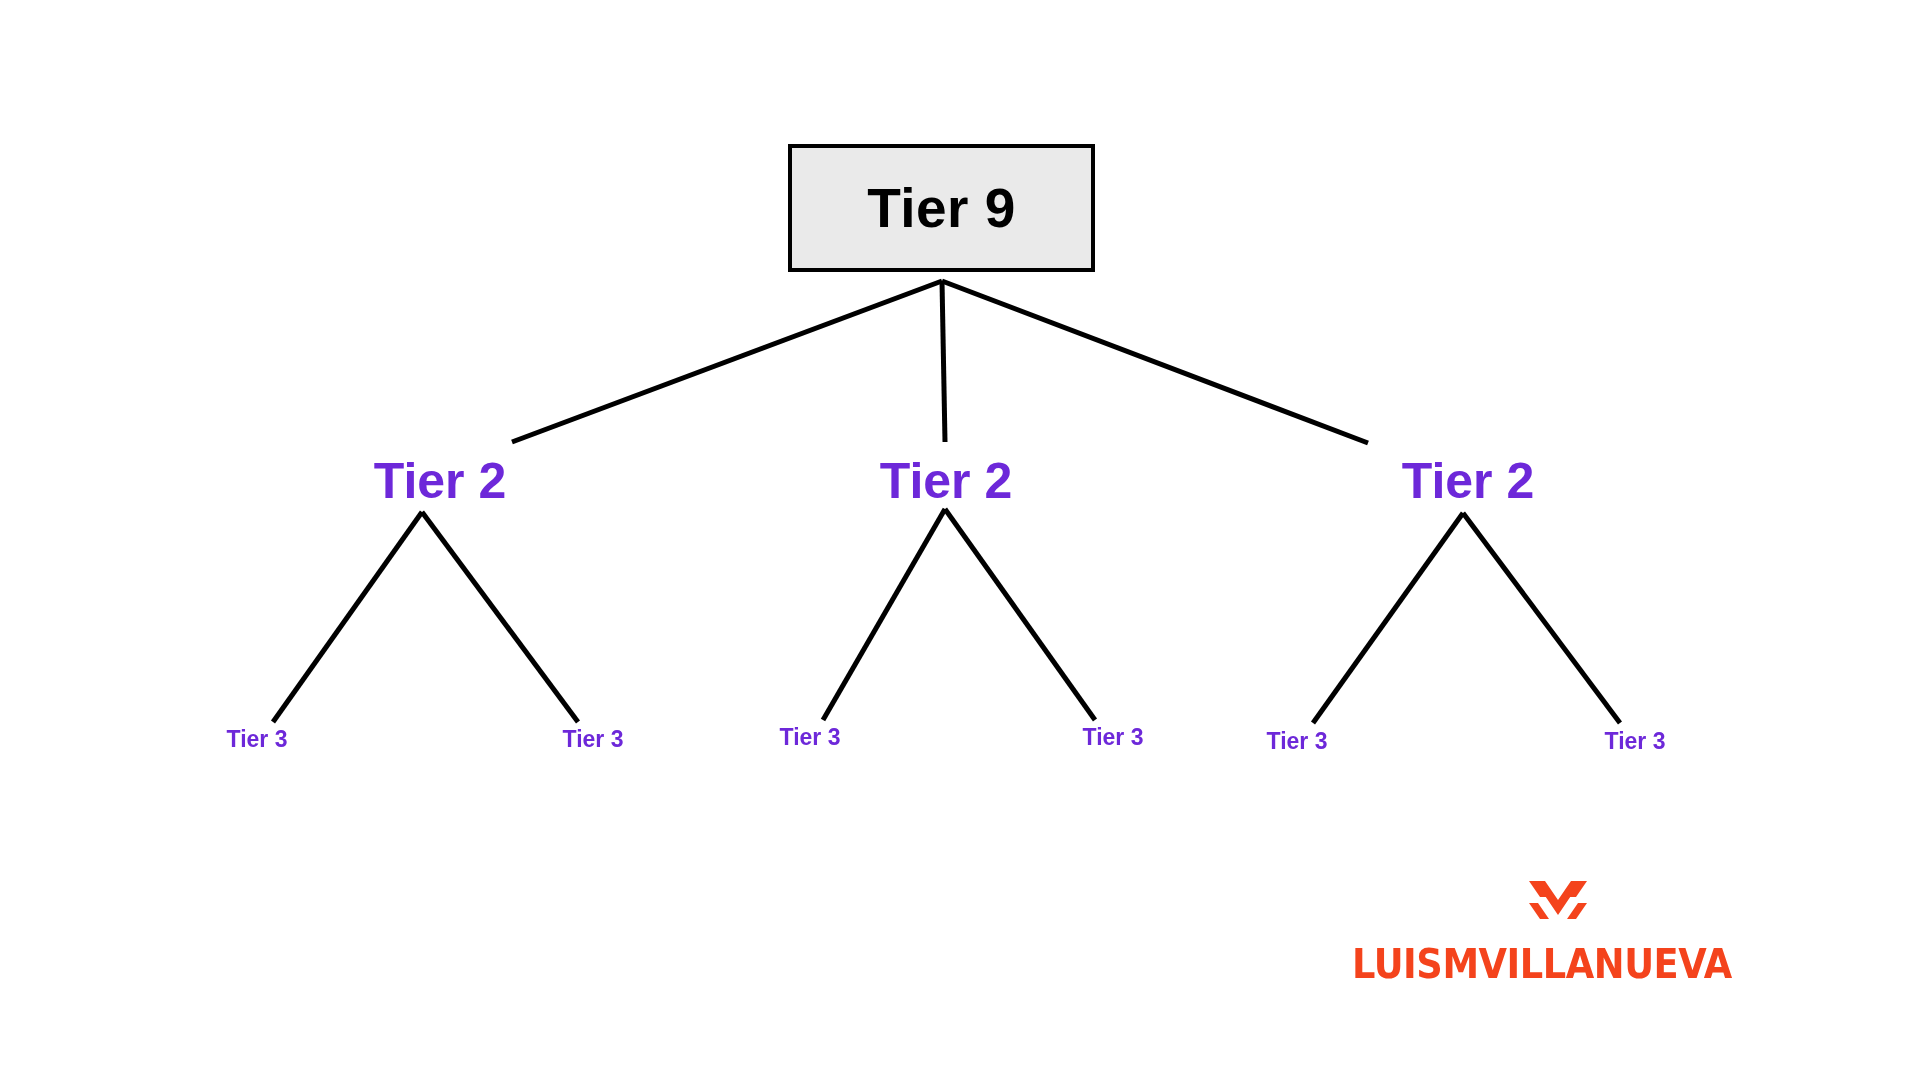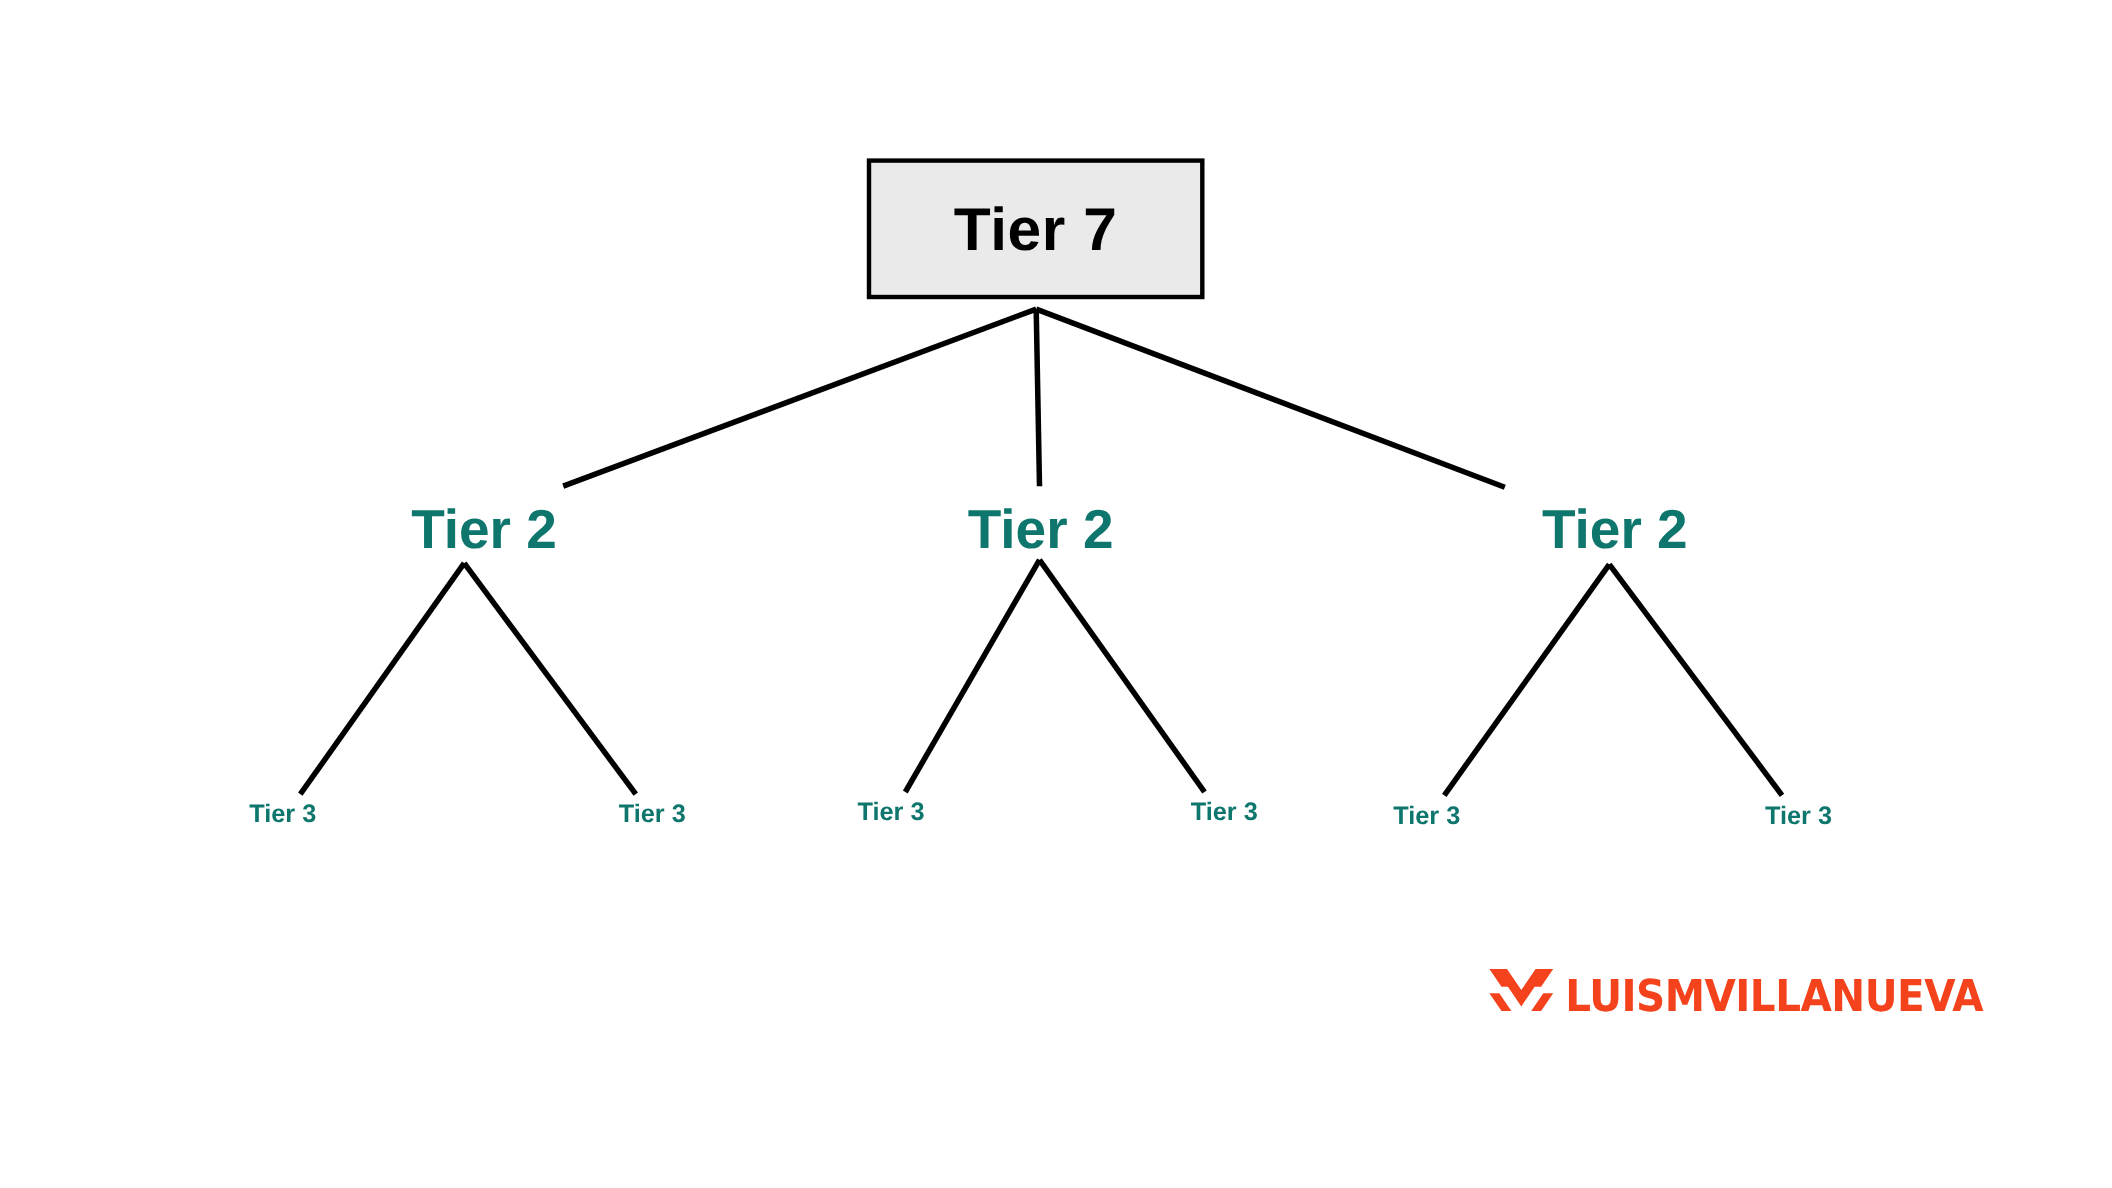--- a/index.html
+++ b/index.html
@@ -31,36 +31,37 @@
     align-items: center;
     justify-content: center;
     background: #eaeaea;
     border: 4px solid #000000;
     color: #000000;
     font-weight: bold;
     letter-spacing: 0.5px;
   }
   .node-label {
     position: absolute;
-    color: #0f766e;
+    color: #6d28d9;
     font-weight: bold;
     white-space: nowrap;
     text-align: right;
     transform: translateX(-50%);
   }
   .tier2-label { font-size: 50px; }
   .tier3-label { font-size: 23px; }
   .tier1-text { font-size: 55px; }
 
   
   #brand {
     position: absolute;
     display: flex;
     align-items: center;
     gap: 9px;
+    flex-direction: column;
   }
   #brand-mark {
     display: block;
   }
   #brand-text {
     font-family: "DejaVu Sans", sans-serif;
     font-weight: bold;
     font-size: 40px;
     letter-spacing: -0.5px;
     line-height: 1;
@@ -82,21 +83,21 @@
         <line x1="422" y1="512" x2="273" y2="722"></line>
         <line x1="422" y1="512" x2="578" y2="722"></line>
         <line x1="945" y1="509" x2="823" y2="720"></line>
         <line x1="945" y1="509" x2="1095" y2="720"></line>
         <line x1="1463" y1="513" x2="1313" y2="723"></line>
         <line x1="1463" y1="513" x2="1620" y2="723"></line>
       </g>
   </svg>
 
   <div class="node-box" id="root-node" style="left: 788px; top: 144px; width: 307px; height: 128px; background: rgb(234, 234, 234); border-color: rgb(0, 0, 0);">
-    <span class="tier1-text">Tier 7</span>
+    <span class="tier1-text">Tier 9</span>
   </div>
 
   <div class="node-label tier2-label" id="t2-0" style="left: 440px; top: 452px;">Tier 2</div>
   <div class="node-label tier2-label" id="t2-1" style="left: 946px; top: 452px;">Tier 2</div>
   <div class="node-label tier2-label" id="t2-2" style="left: 1468px; top: 452px;">Tier 2</div>
 
   <div class="node-label tier3-label" id="t3-0" style="left: 257px; top: 726px;">Tier 3</div>
   <div class="node-label tier3-label" id="t3-1" style="left: 593px; top: 726px;">Tier 3</div>
   <div class="node-label tier3-label" id="t3-2" style="left: 810px; top: 724px;">Tier 3</div>
   <div class="node-label tier3-label" id="t3-3" style="left: 1113px; top: 724px;">Tier 3</div>

